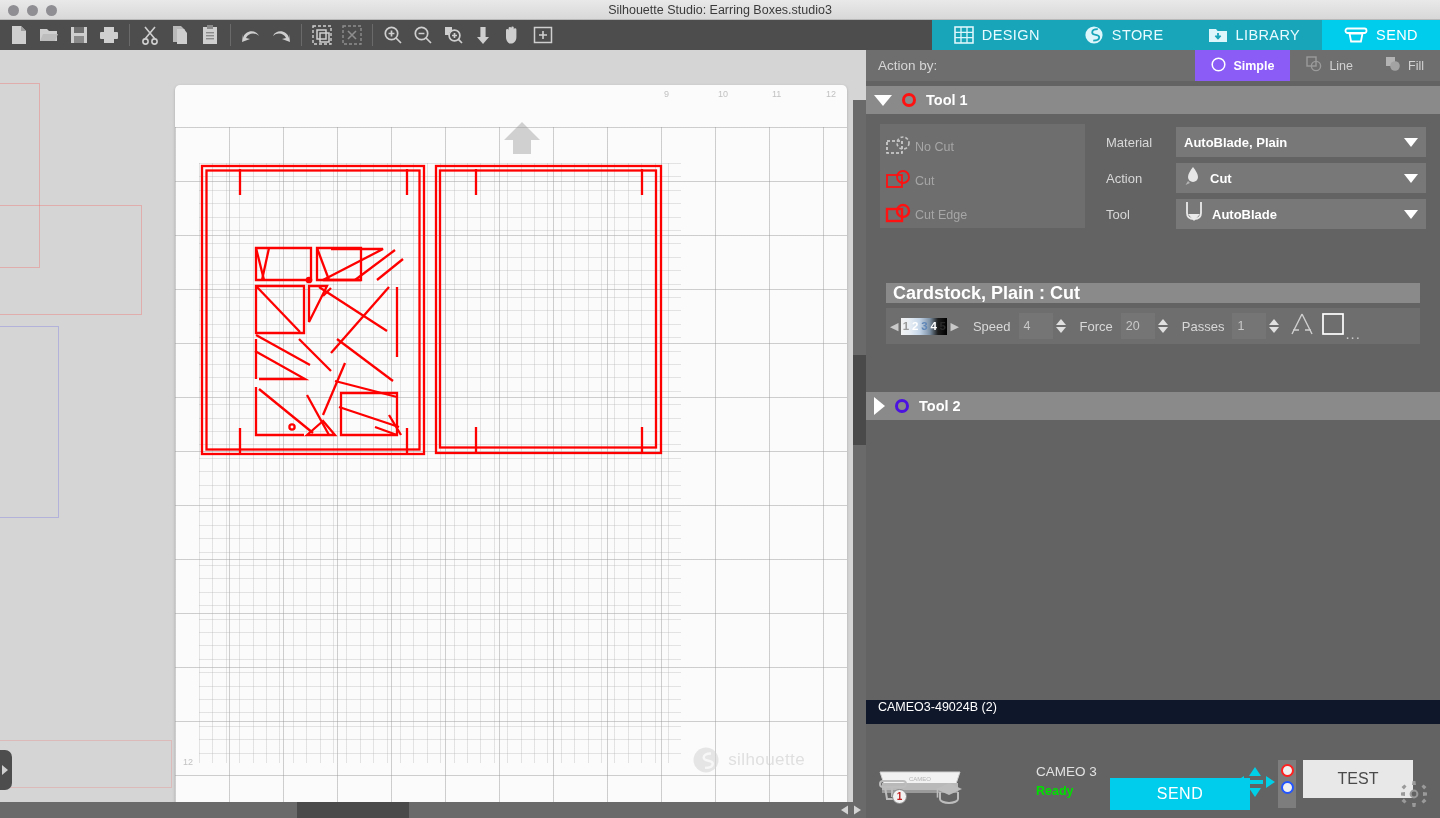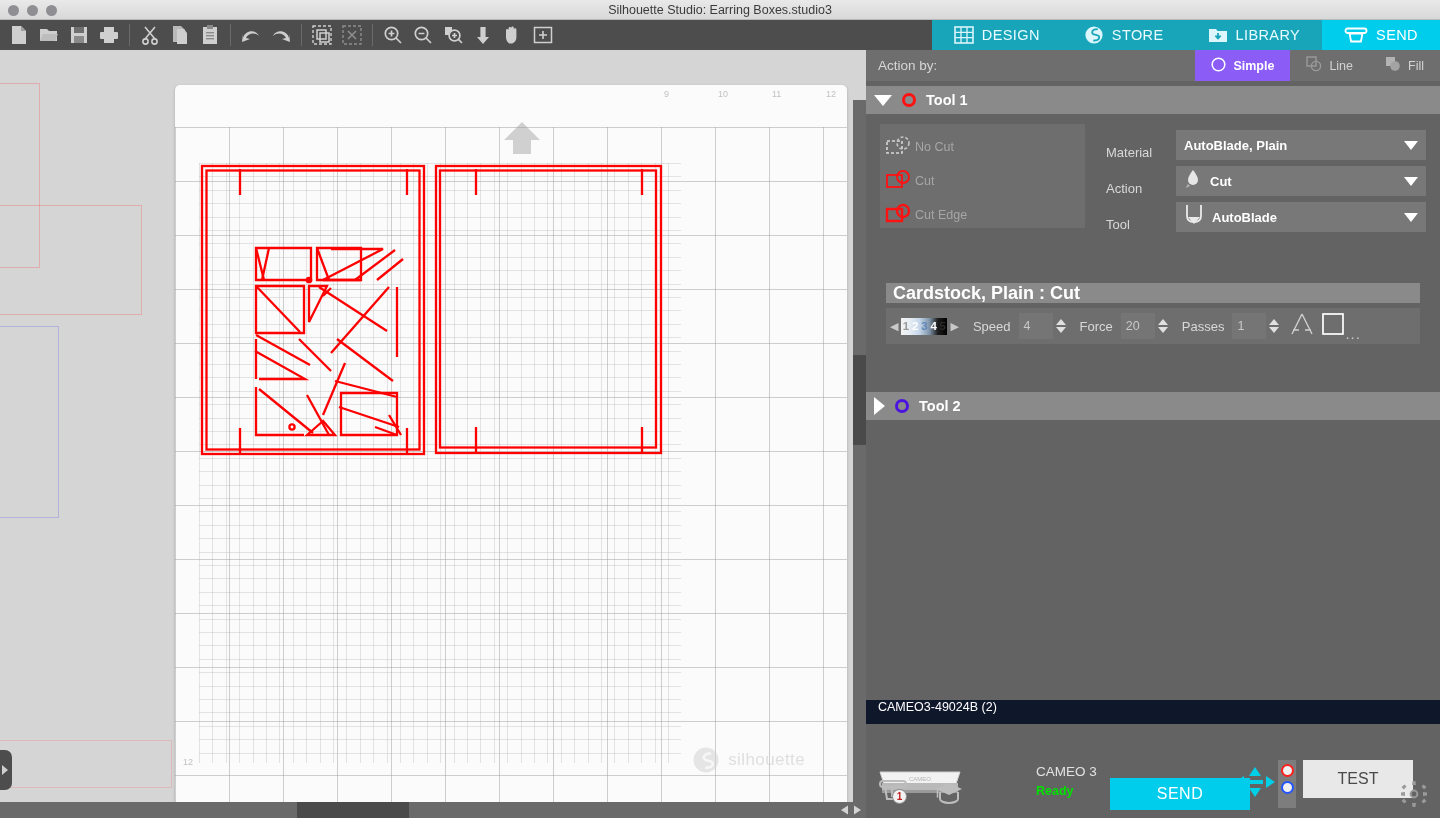--- a/index.html
+++ b/index.html
@@ -128,21 +128,21 @@
   .toolname { font-size: 14.5px; color: #ffffff; font-weight: bold; }
 
   .cutmodes {
     position: absolute; left: 14px; top: 74px; width: 205px; height: 104px;
     background: #6e6e6e; padding: 6px 0 0 5px;
   }
   .cm { display: flex; align-items: center; height: 34px; cursor: pointer; }
   .cm span { font-size: 12.5px; color: #a6a6a6; }
 
   .props { position: absolute; left: 240px; top: 74px; width: 320px; }
-  .prow { display: flex; align-items: flex-end; height: 36px; }
+  .prow { display: flex; align-items: center; height: 36px; }
   .plabel { width: 70px; font-size: 13px; color: #d8d8d8; }
   .pfield {
     flex: 1; height: 30px; background: #787878;
     display: flex; align-items: center; gap: 8px;
     padding: 0 8px; cursor: pointer;
   }
   .pfield .txt { flex: 1; font-size: 13px; color: #ffffff; font-weight: bold; }
   .pfield .txt.norm { font-weight: bold; }
   .caret { width: 0; height: 0; border-left: 7px solid transparent; border-right: 7px solid transparent; border-top: 9px solid #ffffff; }
 

